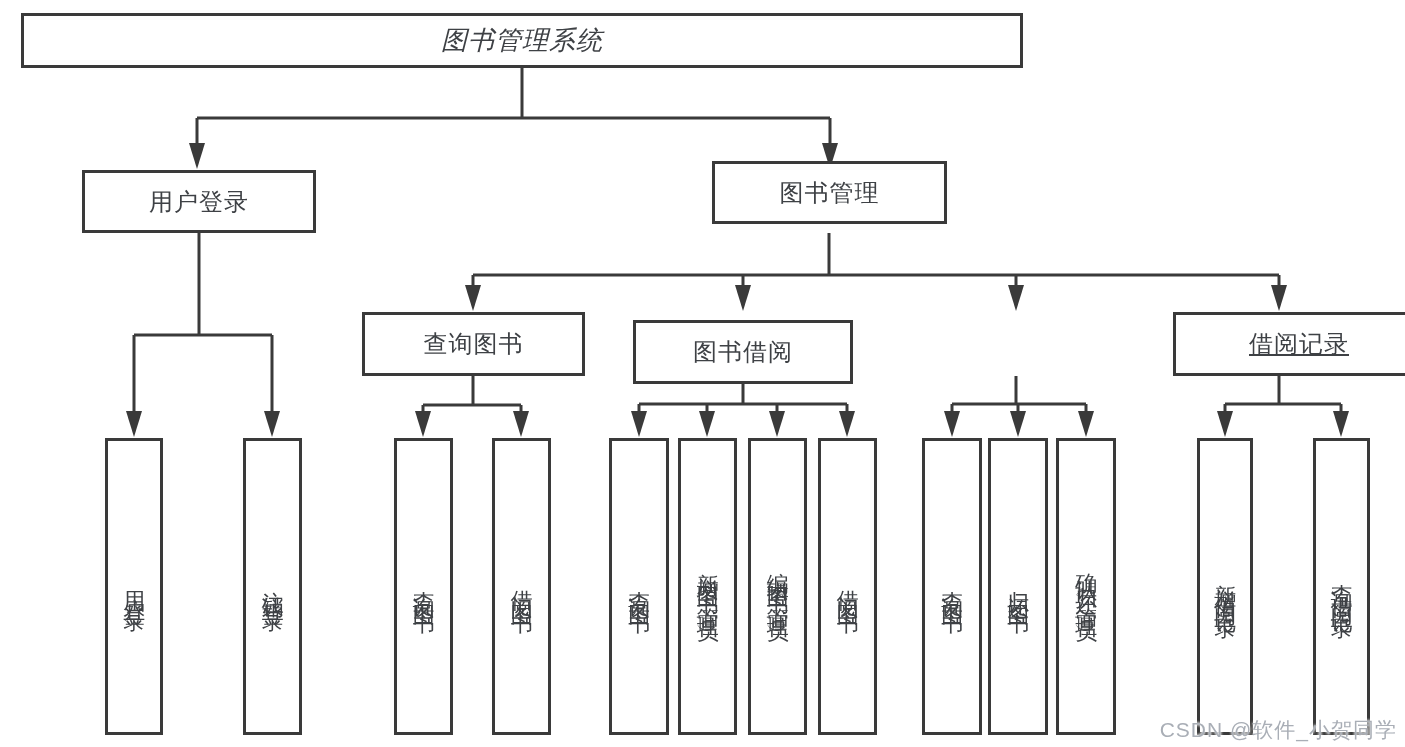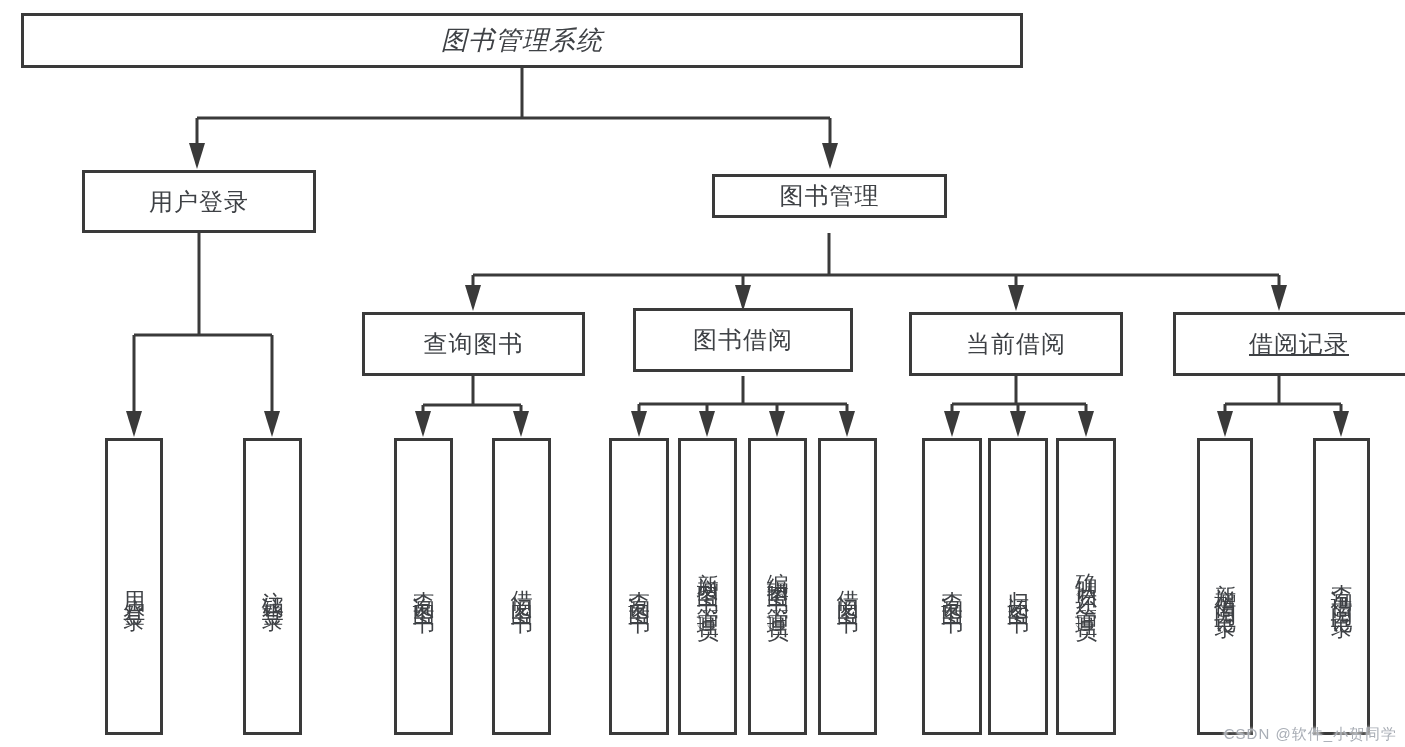--- a/index.html
+++ b/index.html
@@ -24,21 +24,21 @@
     z-index:2;text-align:center;
   }
   .node.root{font-size:26px;letter-spacing:1px;font-style:italic;}
   .node.h{font-size:24px;letter-spacing:1px;}
   .node.leaf{
     writing-mode:vertical-rl;text-orientation:mixed;
     font-size:22px;letter-spacing:7px;line-height:1.2;
   }
   .watermark{
     position:absolute;right:8px;bottom:3px;z-index:3;
-    color:var(--wm);font-size:15px;letter-spacing:1px;
+    color:var(--wm);font-size:21px;letter-spacing:1px;
     text-shadow:0 0 3px #fff,0 0 3px #fff;
     white-space:nowrap;
   }
 </style>
 </head>
 <body>
 
 <div id="canvas">
 
   <svg id="wires" width="1405" height="747" viewBox="0 0 1405 747" aria-hidden="true">
@@ -87,25 +87,24 @@
     <g>
       <path d="M1279 376 V404 M1225 404 H1341 M1225 404 V415 M1341 404 V415"></path>
       <polygon points="1225,437 1217,411 1233,411"></polygon>
       <polygon points="1341,437 1333,411 1349,411"></polygon>
     </g>
   </svg>
 
   <div class="node root" style="left:21px;top:13px;width:1002px;height:55px;">图书管理系统</div>
 
   <div class="node h" style="left:82px;top:170px;width:234px;height:63px;">用户登录</div>
-  <div class="node h" style="left:712px;top:174px;width:235px;height:44px;">图书管理</div>
+  <div class="node h" style="left:712px;top:161px;width:235px;height:63px;">图书管理</div>
 
   <div class="node h" style="left:362px;top:312px;width:223px;height:64px;">查询图书</div>
-  <div class="node h" style="left:633px;top:308px;width:220px;height:64px;">图书借阅</div>
-  <div class="node h" style="left:909px;top:312px;width:214px;height:64px;">当前借阅</div>
+  <div class="node h" style="left:633px;top:320px;width:220px;height:64px;">图书借阅</div>
   <div class="node h" style="left:1173px;top:312px;width:252px;height:64px;text-decoration:underline;">借阅记录</div>
 
   <div class="node leaf" style="left:105px;top:438px;width:58px;height:297px;">用户登录</div>
   <div class="node leaf" style="left:243px;top:438px;width:59px;height:297px;">注销登录</div>
 
   <div class="node leaf" style="left:394px;top:438px;width:59px;height:297px;">查询图书</div>
   <div class="node leaf" style="left:492px;top:438px;width:59px;height:297px;">借阅图书</div>
 
   <div class="node leaf" style="left:609px;top:438px;width:60px;height:297px;">查询图书</div>
   <div class="node leaf" style="left:678px;top:438px;width:59px;height:297px;">新增图书（管理员）</div>

